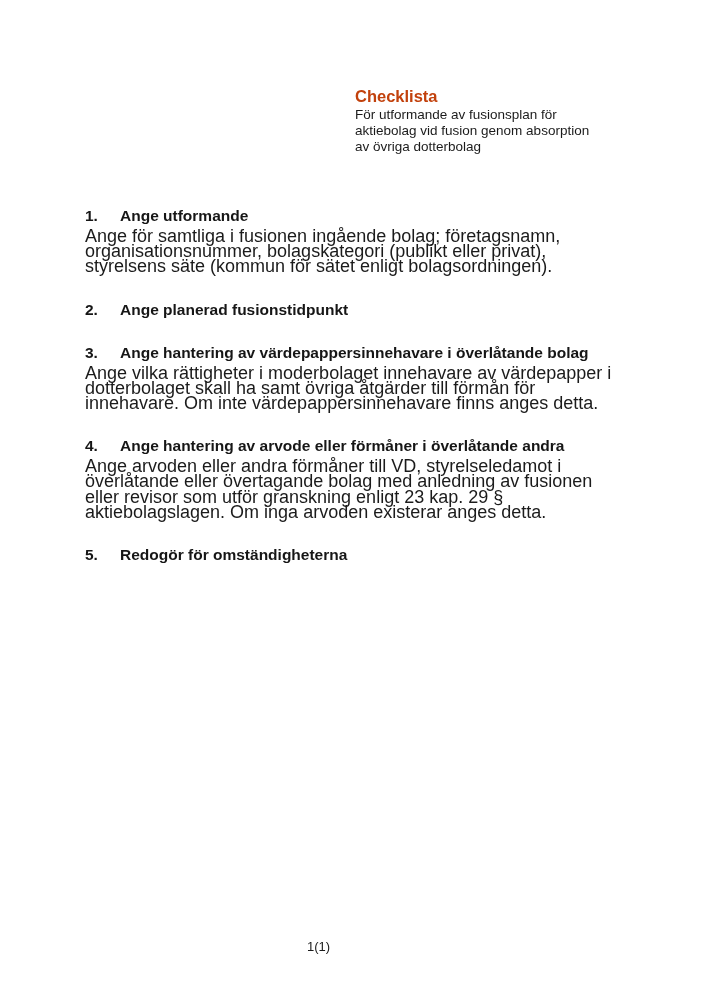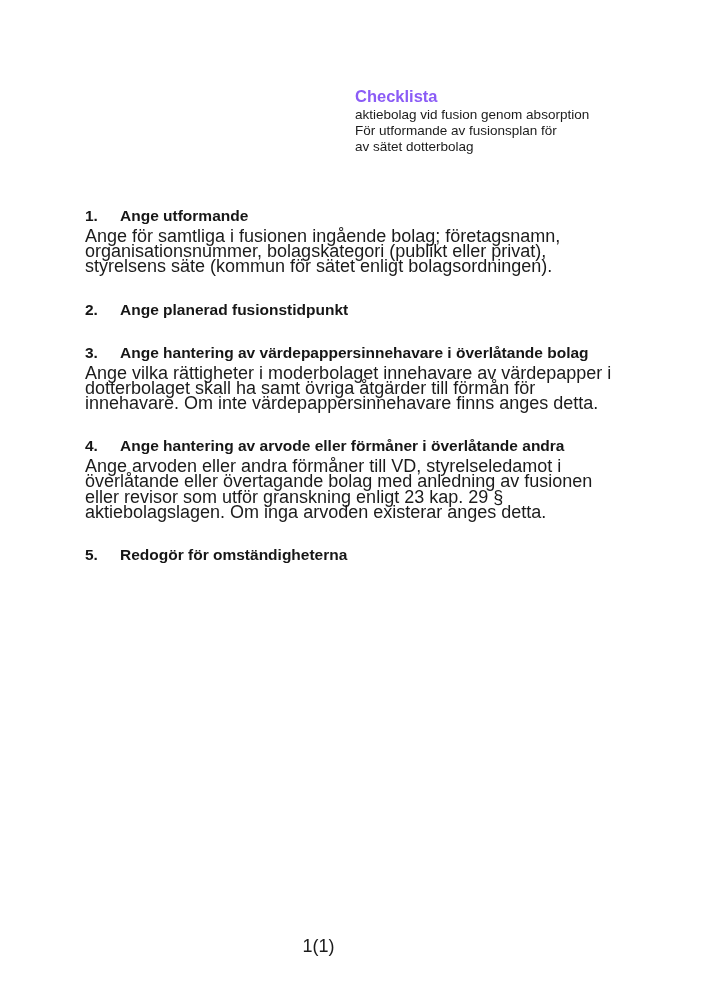--- a/index.html
+++ b/index.html
@@ -20,21 +20,21 @@
     position: absolute;
     left: 355px;
     top: 86px;
     width: 290px;
   }
   .doc-title {
     margin: 0;
     font-size: 16.5px;
     font-weight: 700;
     line-height: 20px;
-    color: #8b5cf6;
+    color: #c2410c;
   }
   .doc-subtitle {
     margin-top: 1px;
   }
   .doc-subtitle-line {
     font-size: 13.5px;
     line-height: 16.2px;
     font-weight: 400;
   }
   .sections {
@@ -63,35 +63,35 @@
     font-size: 18px;
     line-height: 15.2px;
     font-weight: 400;
   }
   .page-footer {
     position: absolute;
     left: 0;
     top: 939px;
     width: 637px;
     text-align: center;
-    font-size: 18px;
+    font-size: 13px;
     line-height: 15px;
   }
 </style>
 </head>
 <body>
 
 <div class="page">
 
   <div class="title-block">
     <h1 class="doc-title">Checklista</h1>
     <div class="doc-subtitle">
+      <div class="doc-subtitle-line">För utformande av fusionsplan för</div>
       <div class="doc-subtitle-line">aktiebolag vid fusion genom absorption</div>
-      <div class="doc-subtitle-line">För utformande av fusionsplan för</div>
-      <div class="doc-subtitle-line">av sätet dotterbolag</div>
+      <div class="doc-subtitle-line">av övriga dotterbolag</div>
     </div>
   </div>
 
   <main class="sections">
 
     <section class="section">
       <div class="section-heading">
         <span class="section-number">1.</span>
         <span class="section-heading-text">Ange utformande</span>
       </div>

